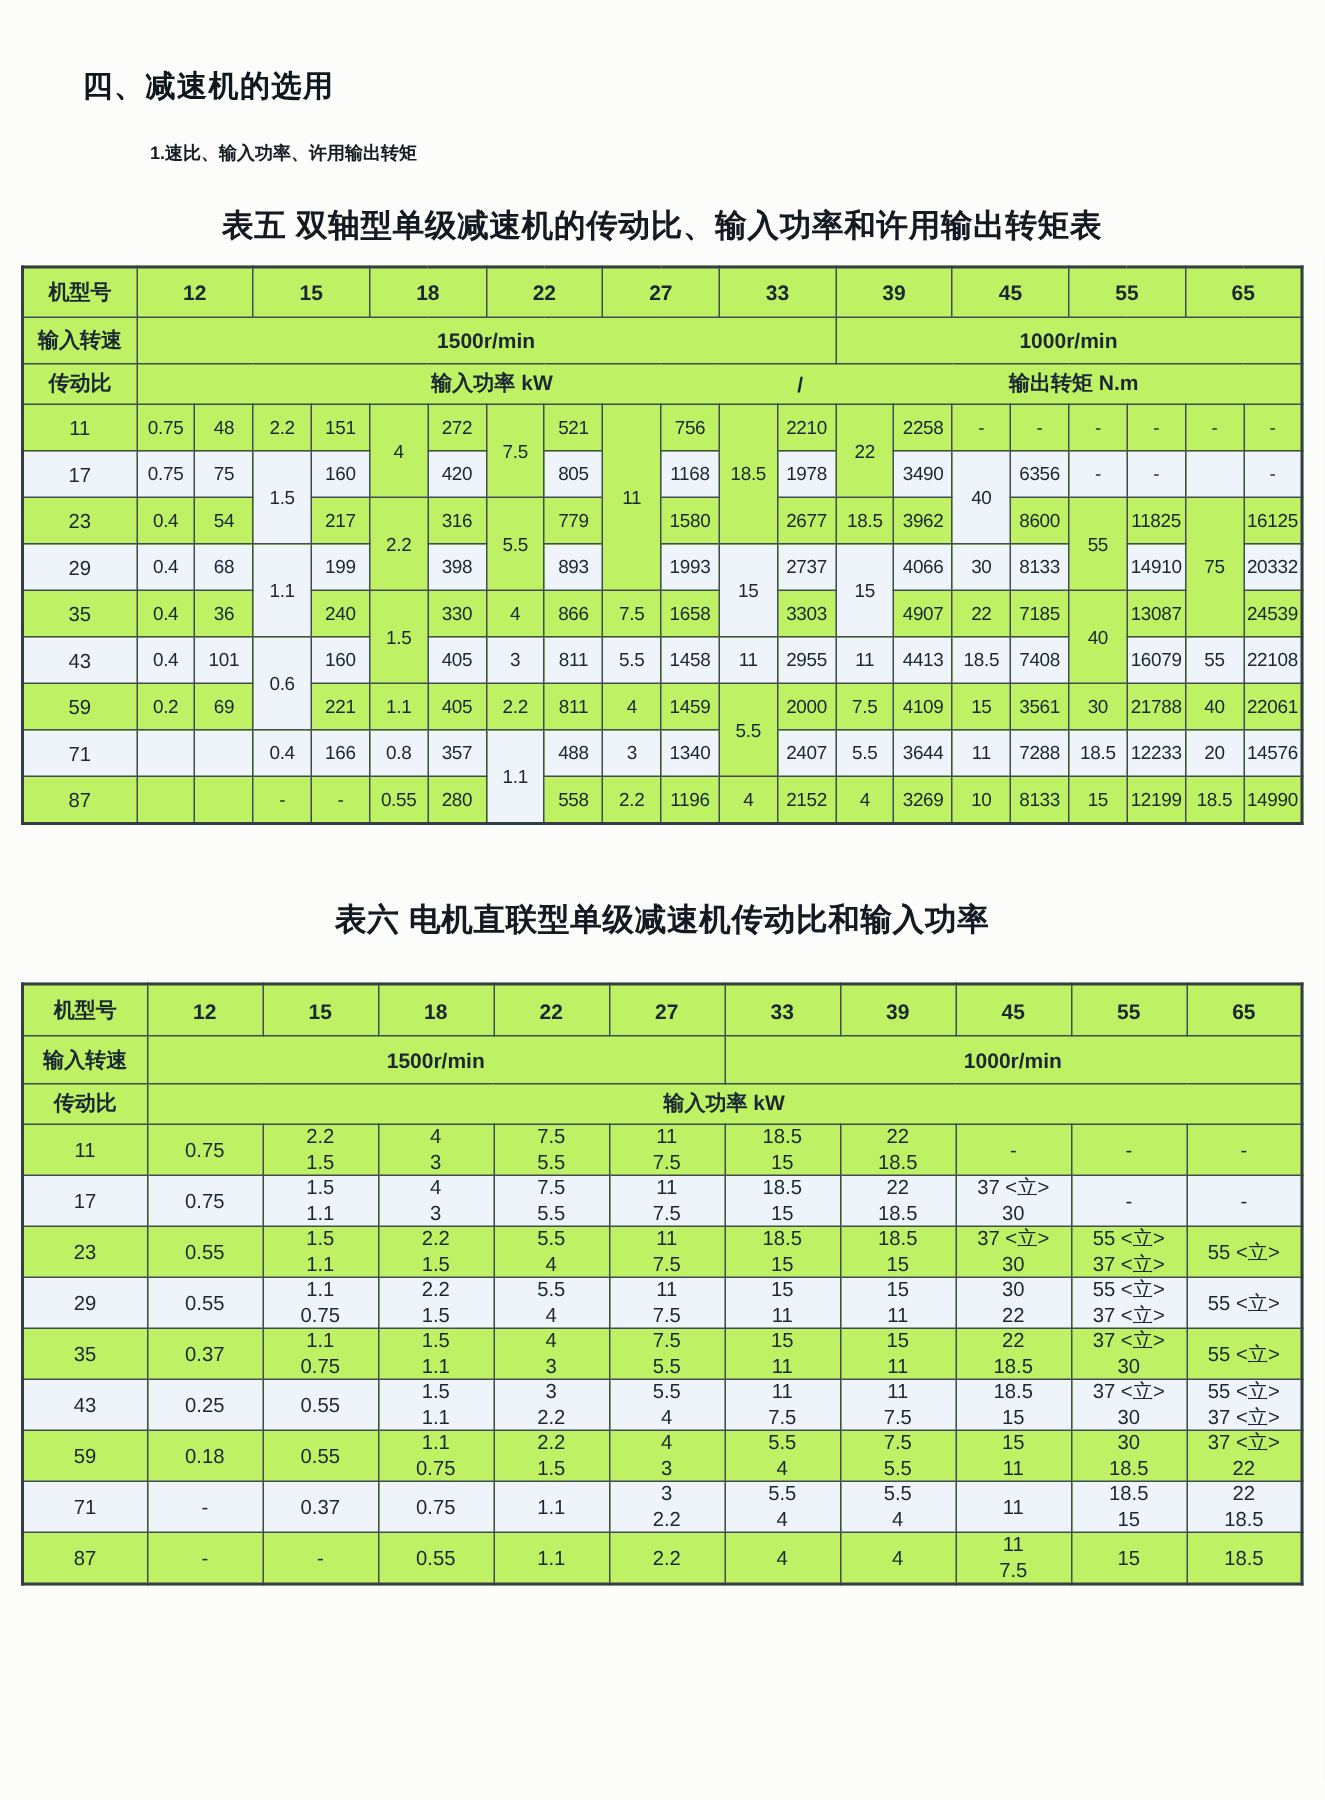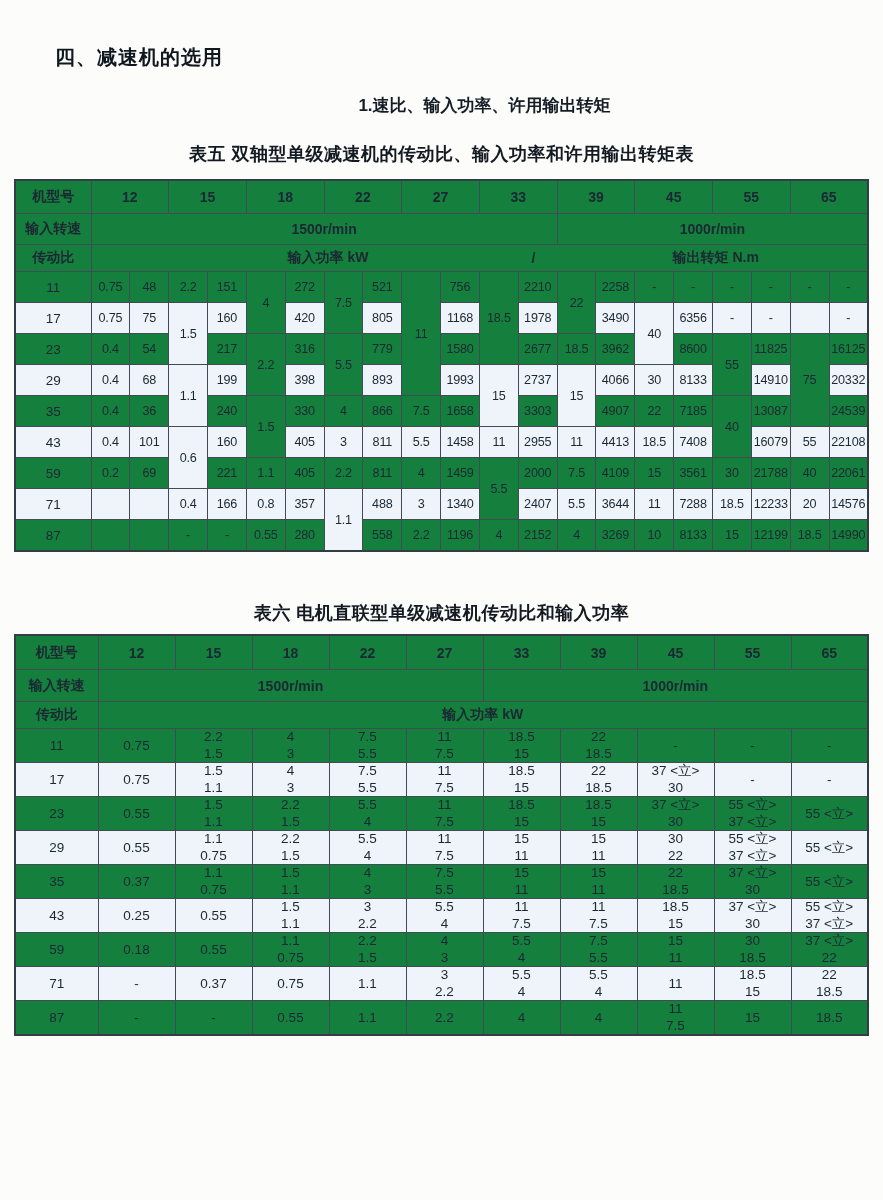--- a/index.html
+++ b/index.html
@@ -3,25 +3,25 @@
 <meta charset="utf-8">
 <style>
   html,body{margin:0;padding:0;background:#efefed;}
   .page{
     width:883px;height:1200px;margin:0 auto;background:#fcfcfa;
     position:relative;box-sizing:border-box;padding:44px 14px 0 14px;
     font-family:"Liberation Sans","DejaVu Sans",sans-serif;color:#14202c;
     overflow:hidden;
   }
   .h1{font-size:20px;font-weight:bold;margin:0 0 0 41px;letter-spacing:1px;color:#10181f;}
-  .h2{font-size:17px;font-weight:bold;margin:23px 0 0 86px;color:#141c24;text-align:center;}
-  .tbl-title{text-align:center;font-size:18px;font-weight:bold;color:#131a21;margin:25px 0 13px 0;letter-spacing:0.5px;}
-  .tbl-title.second{margin-top:49px;margin-bottom:9px;}
-
-  table{border-collapse:collapse;table-layout:fixed;width:855px;background:#15803d;
+  .h2{font-size:12px;font-weight:bold;margin:23px 0 0 86px;color:#141c24;}
+  .tbl-title{text-align:center;font-size:21px;font-weight:bold;color:#131a21;margin:25px 0 13px 0;letter-spacing:0.5px;}
+  .tbl-title.second{margin-top:49px;margin-bottom:28px;}
+
+  table{border-collapse:collapse;table-layout:fixed;width:855px;background:#bef264;
         border:2px solid #333d46;}
   td{border:1px solid #414b54;text-align:center;vertical-align:middle;padding:0;
      color:#1b2733;overflow:hidden;}
   thead td{font-weight:bold;font-size:14px;}
   col.c-label{width:76px;}
   .t6 col.c-label{width:83px;}
 
   
   .t5 thead tr:nth-child(1) td{height:32px;}
   .t5 thead tr:nth-child(2) td{height:30px;}

